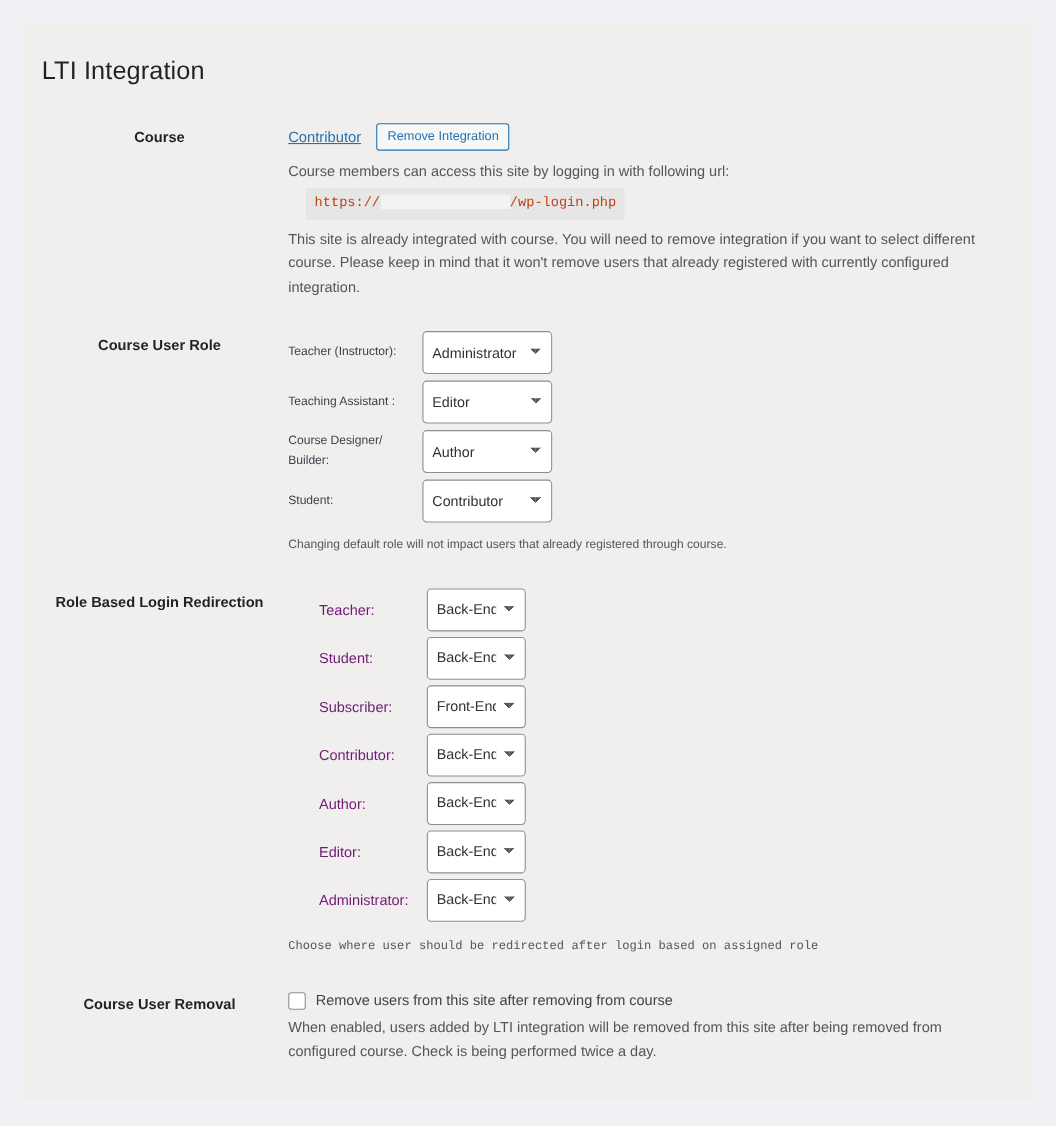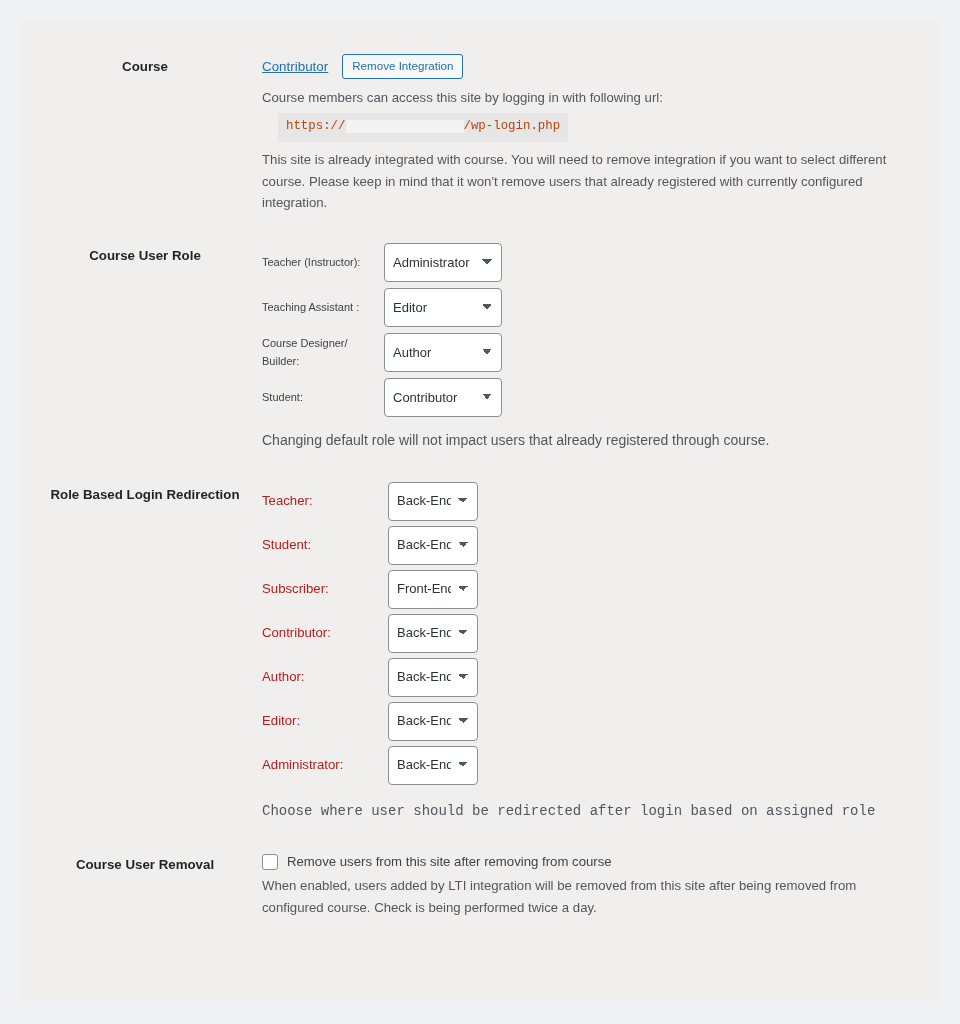--- a/index.html
+++ b/index.html
@@ -148,22 +148,23 @@
     padding-right: 6px;
   }
   .redir-grid {
     display: grid;
     grid-template-columns: 126px 1fr;
     align-items: center;
     row-gap: 5px;
   }
   .redir-grid .rlabel {
     font-size: 13.2px;
-    color: #b91c1c;
-    line-height: 1.62;
+    color: #701a75;
+    line-height: 1.62;
+    margin-left: 28px;
   }
   select.wp-select {
     font-family: "Liberation Sans", sans-serif;
     font-size: 13px;
     color: #2c3338;
     background: #ffffff;
     border: 1px solid #8c8f94;
     border-radius: 4px;
     padding: 4px 26px 4px 8px;
     height: 39px;
@@ -179,21 +180,21 @@
     background-position:
       calc(100% - 14px) calc(50% - 1px),
       calc(100% - 9px) calc(50% - 1px);
     background-size: 5px 5px, 5px 5px;
     background-repeat: no-repeat;
   }
   select.sel-role { width: 118px; }
   select.sel-redir { width: 90px; }
 
   .helper {
-    font-size: 14px;
+    font-size: 11px;
     color: #50575e;
     margin-top: 12px;
     line-height: 1.6;
   }
   .helper-redir { margin-top: 15px; font-family: Liberation Mono, monospace; }
 
   
   .check-row {
     display: flex;
     align-items: flex-start;
@@ -225,20 +226,21 @@
     max-width: 660px;
     margin-top: 4px;
   }
 </style>
 </head>
 <body>
 
 <div class="card">
   <div class="inner">
 
+    <h1 class="page-title">LTI Integration</h1>
 
 
 
     <table class="form-table">
       <tbody>
 
         <tr>
           <th>Course</th>
           <td>
             <div class="course-head">

